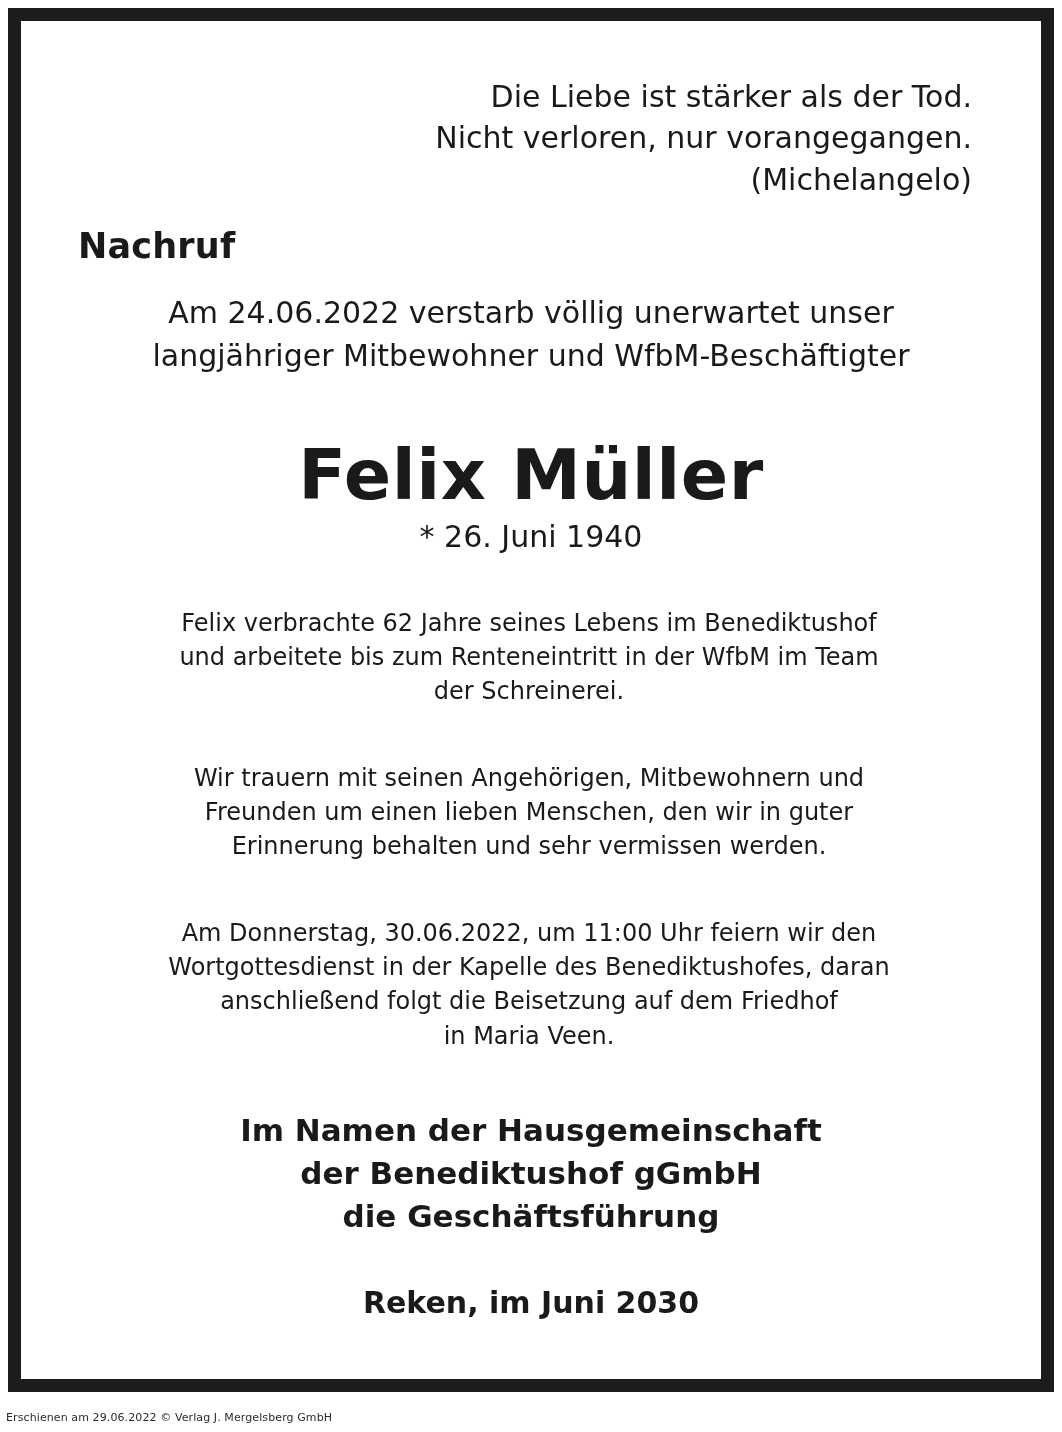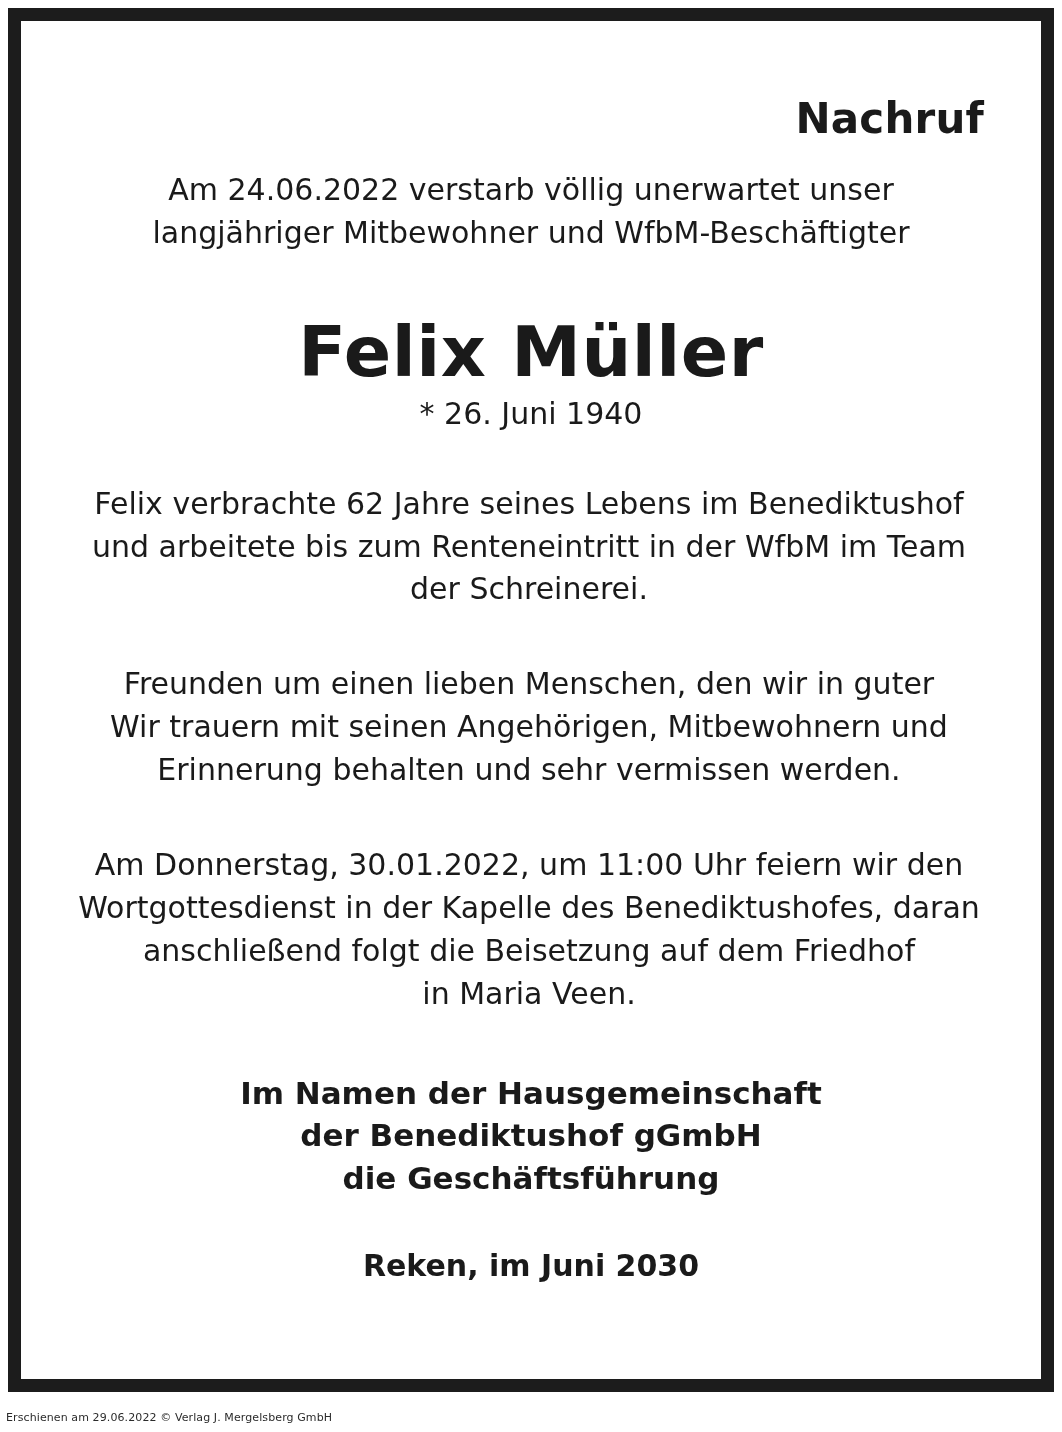--- a/index.html
+++ b/index.html
@@ -55,23 +55,23 @@
     color: #1a1a1a;
     margin: 8px 12px 0 0;
     font-weight: 400;
   }
   .quote-line {
     display: block;
     white-space: pre;
   }
 
   .heading-nachruf {
-    font-size: 42px;
+    font-size: 35px;
     font-weight: 700;
-    text-align: right;
+    text-align: left;
     margin: 26px 0 0 0;
     letter-spacing: 0.2px;
   }
 
   .intro-text {
     font-size: 30px;
     line-height: 1.42;
     text-align: center;
     margin: 26px 0 0 0;
     font-weight: 400;
@@ -88,21 +88,21 @@
   }
 
   .birth-date {
     font-size: 30px;
     text-align: center;
     margin: 6px 0 0 0;
     font-weight: 400;
   }
 
   .body-paragraph {
-    font-size: 30px;
+    font-size: 24px;
     line-height: 1.43;
     text-align: center;
     margin: 52px 4px 0 0;
     font-weight: 400;
   }
   .body-paragraph span { display: block; }
 
   .signature-block {
     font-size: 31px;
     font-weight: 700;
@@ -130,45 +130,50 @@
   }
 </style>
 </head>
 <body>
 
 <div class="obituary-page">
 
   <div class="mourning-frame">
     <div class="notice-inner">
 
+      <div class="quote-block">
+        <span class="quote-line">Die Liebe ist stärker als der Tod.</span>
+        <span class="quote-line">Nicht verloren, nur vorangegangen.</span>
+        <span class="quote-line">(Michelangelo)</span>
+      </div>
 
       <div class="heading-nachruf">Nachruf</div>
 
       <div class="intro-text">
         <span>Am 24.06.2022 verstarb völlig unerwartet unser</span>
         <span>langjähriger Mitbewohner und WfbM-Beschäftigter</span>
       </div>
 
       <div class="deceased-name">Felix Müller</div>
       <div class="birth-date">* 26. Juni 1940</div>
 
       <div class="body-paragraph">
         <span>Felix verbrachte 62 Jahre seines Lebens im Benediktushof</span>
         <span>und arbeitete bis zum Renteneintritt in der WfbM im Team</span>
         <span>der Schreinerei.</span>
       </div>
 
       <div class="body-paragraph">
+        <span>Wir trauern mit seinen Angehörigen, Mitbewohnern und</span>
         <span>Freunden um einen lieben Menschen, den wir in guter</span>
-        <span>Wir trauern mit seinen Angehörigen, Mitbewohnern und</span>
         <span>Erinnerung behalten und sehr vermissen werden.</span>
       </div>
 
       <div class="body-paragraph">
-        <span>Am Donnerstag, 30.01.2022, um 11:00 Uhr feiern wir den</span>
+        <span>Am Donnerstag, 30.06.2022, um 11:00 Uhr feiern wir den</span>
         <span>Wortgottesdienst in der Kapelle des Benediktushofes, daran</span>
         <span>anschließend folgt die Beisetzung auf dem Friedhof</span>
         <span>in Maria Veen.</span>
       </div>
 
       <div class="signature-block">
         <span>Im Namen der Hausgemeinschaft</span>
         <span>der Benediktushof gGmbH</span>
         <span>die Geschäftsführung</span>
       </div>

